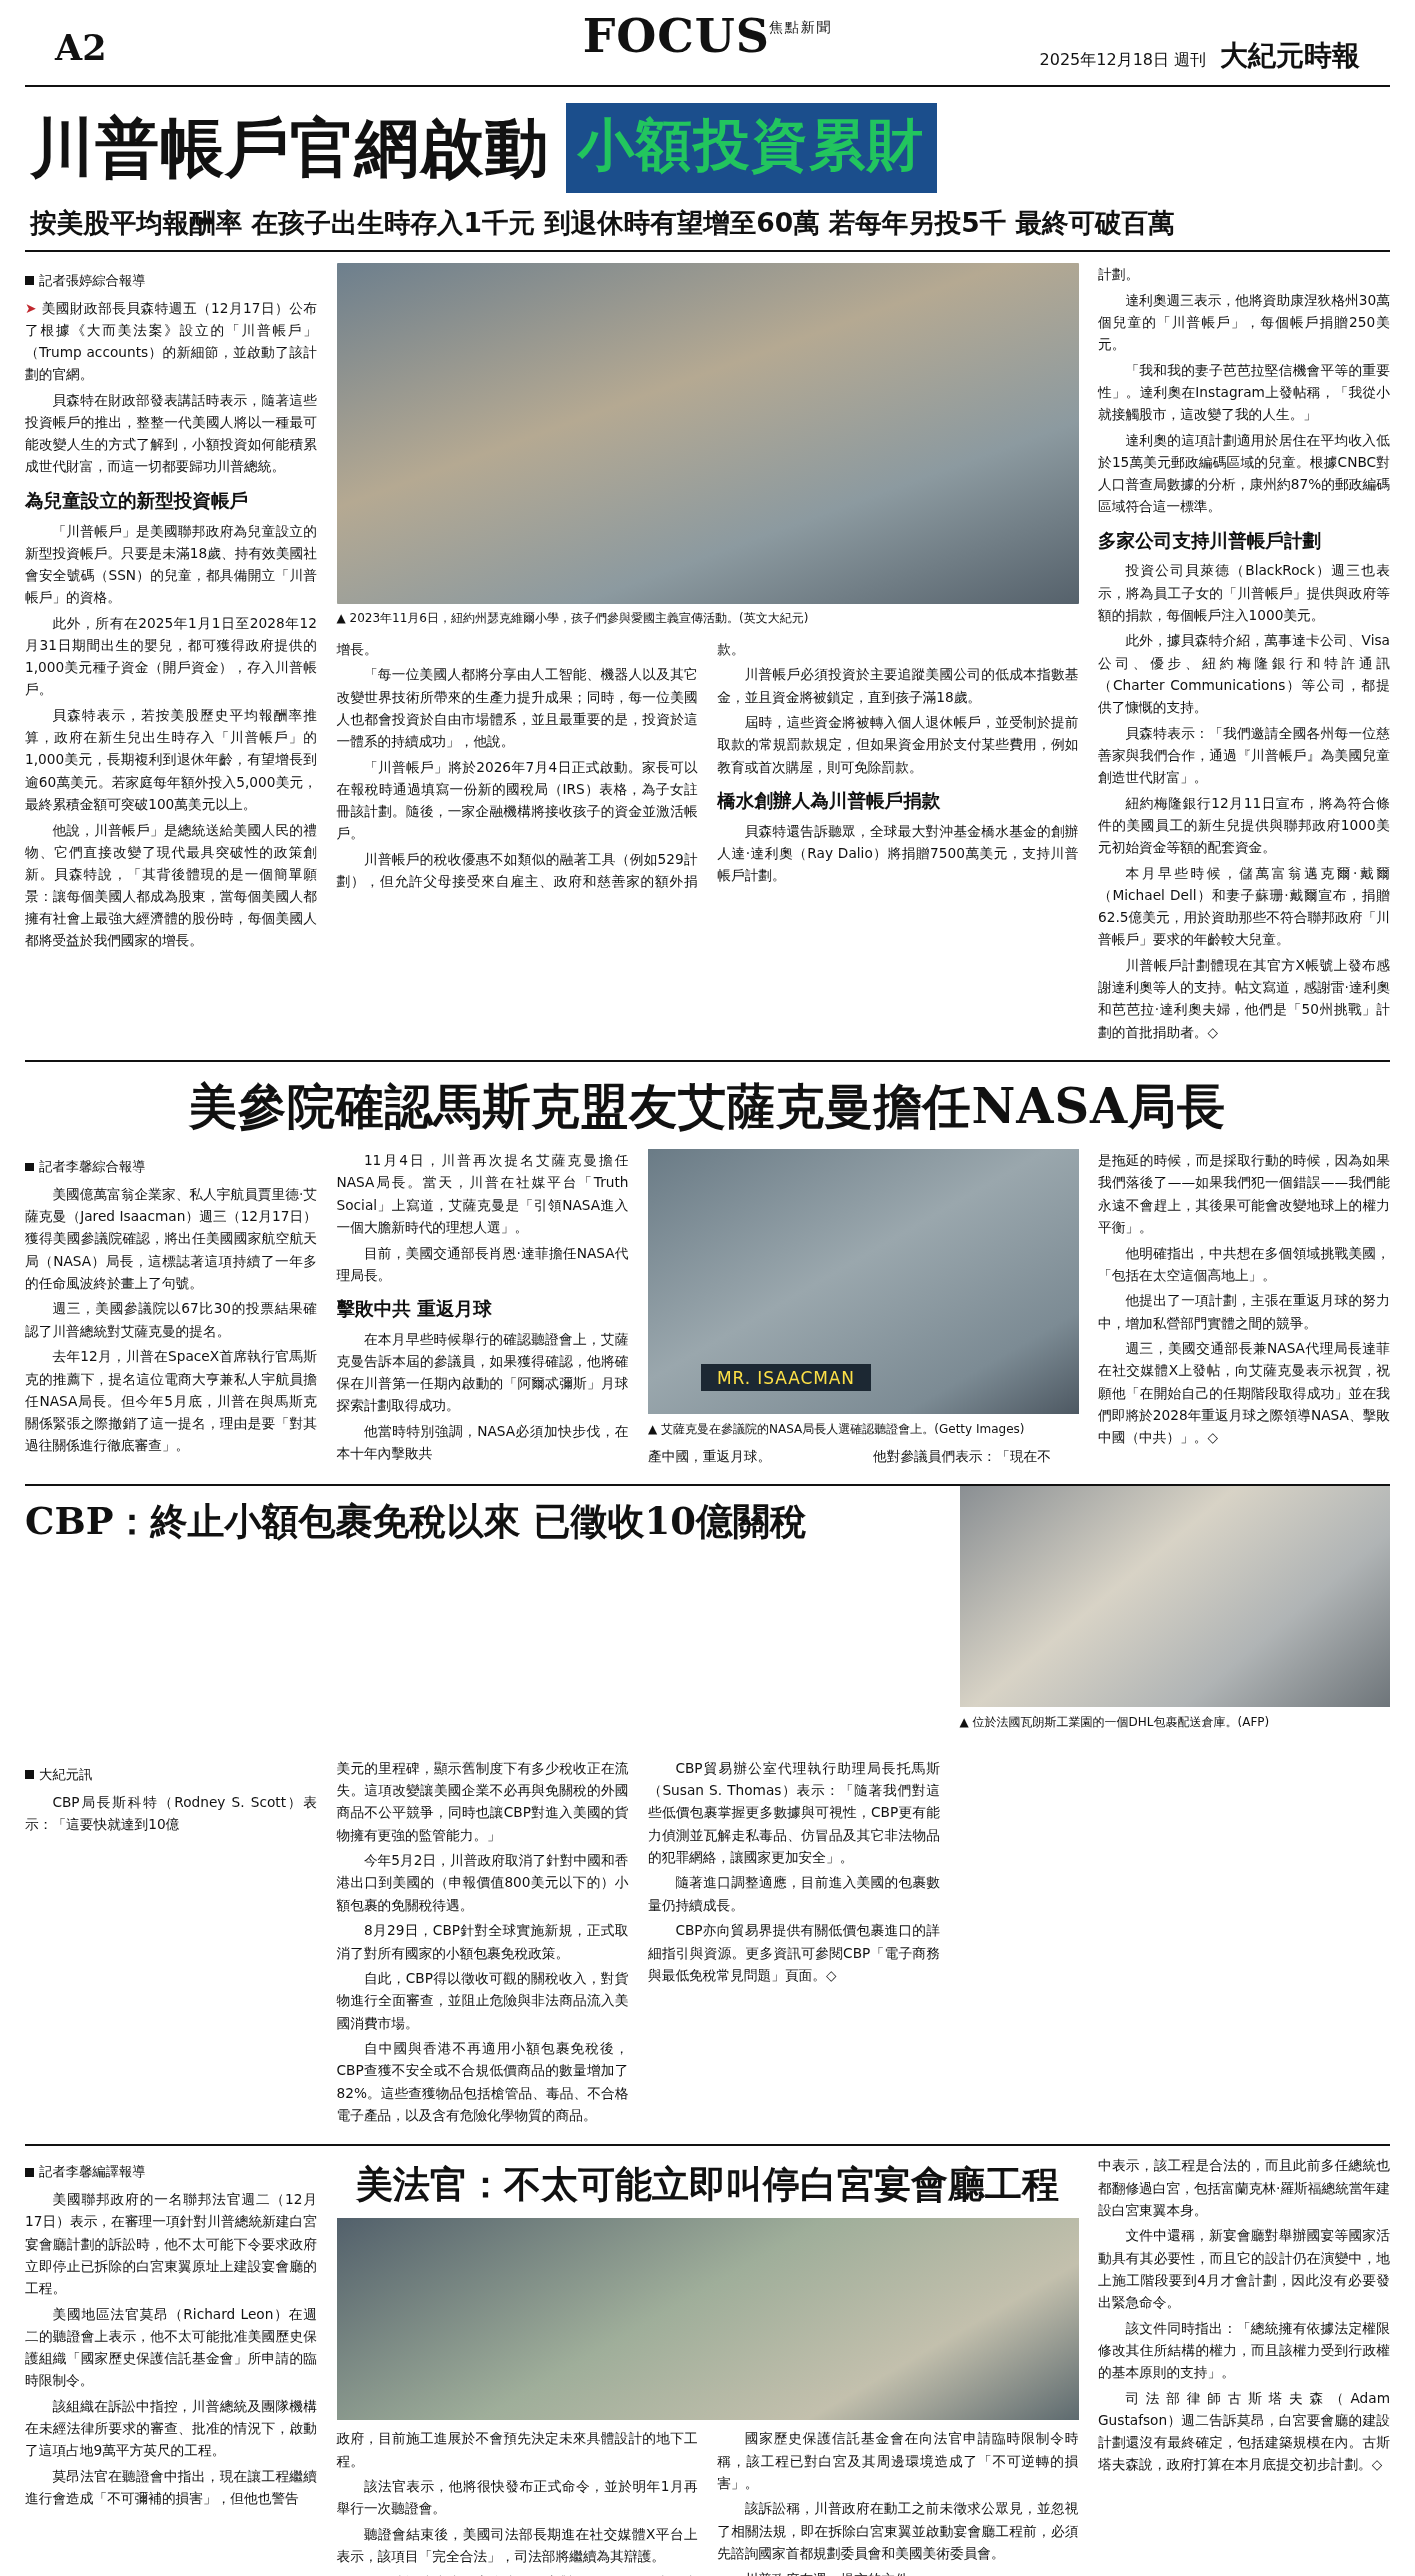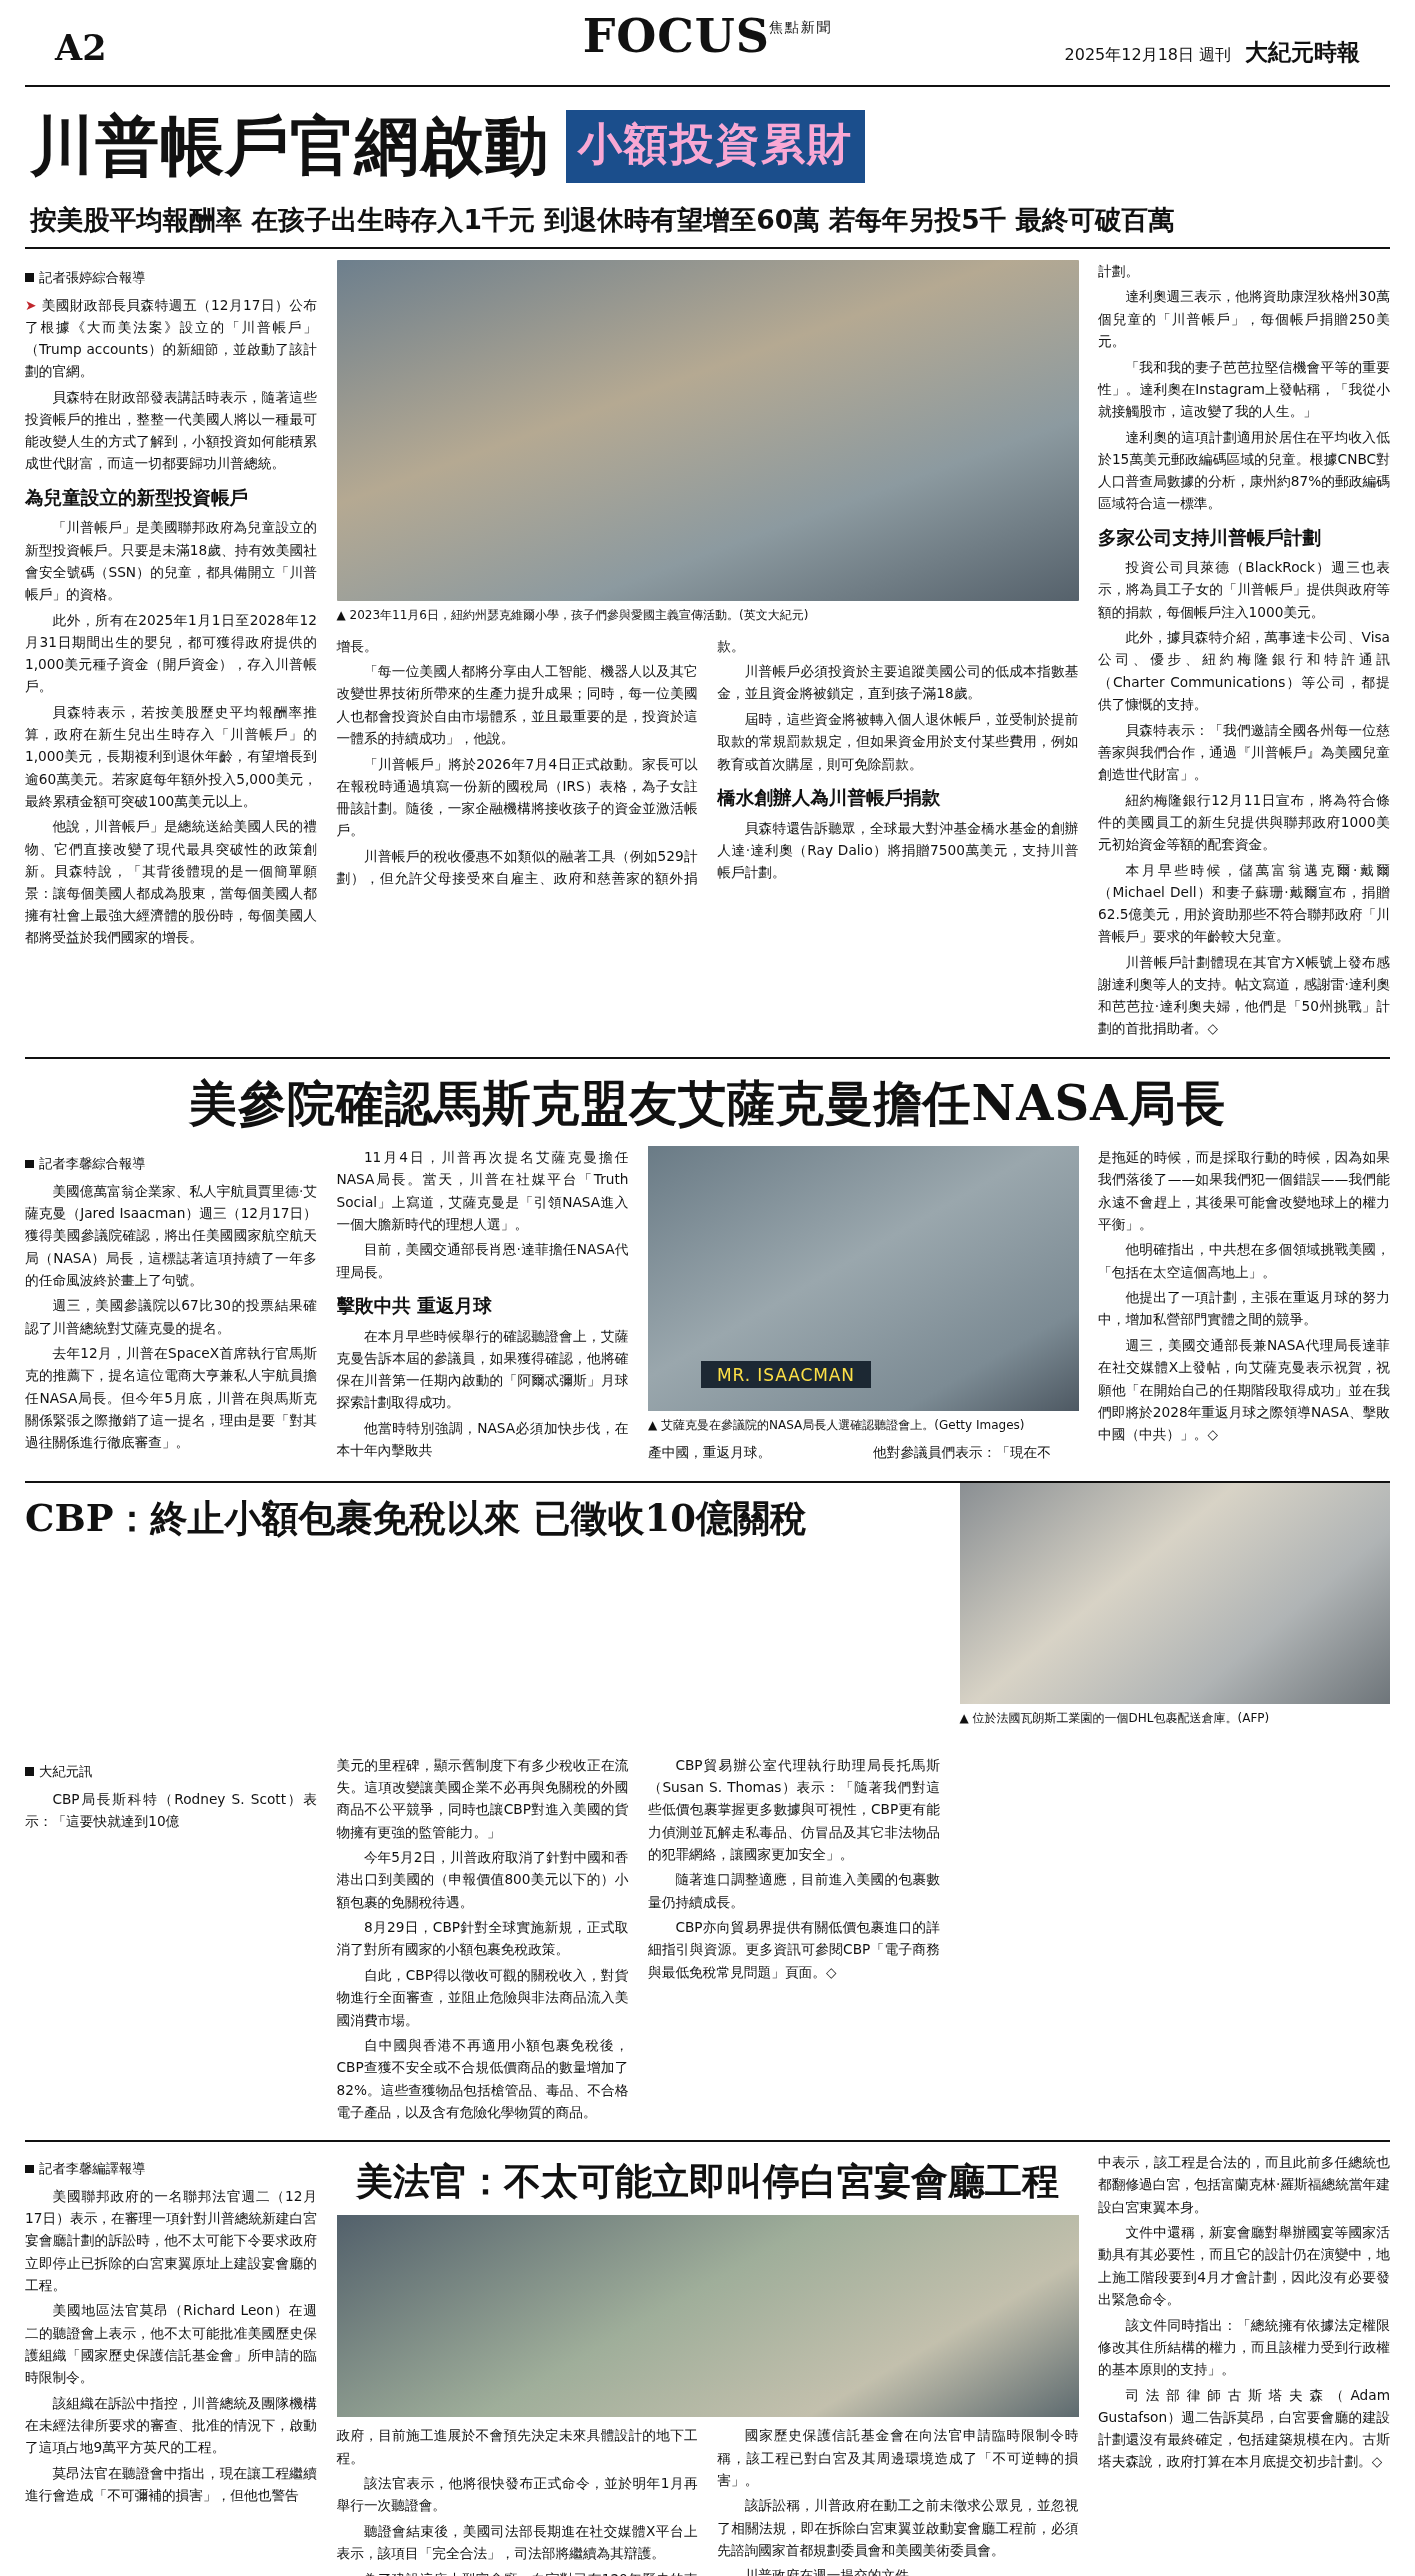--- a/index.html
+++ b/index.html
@@ -6,26 +6,26 @@
   body{width:1415px;height:2576px;font-family:"DejaVu Sans","Liberation Sans",sans-serif;color:#111;}
   .page{width:1415px;height:1920px;position:relative;padding:0 25px;box-sizing:border-box;}
 
   
   .masthead{position:relative;height:85px;border-bottom:2.7px solid #111;}
   .page-num{position:absolute;left:30px;top:26.5px;font-size:35px;font-weight:700;font-family:"DejaVu Serif","Liberation Serif",serif;}
   .focus-wrap{position:absolute;left:50%;top:8.8px;transform:translateX(-50%);text-align:center;}
   .focus-cn{font-size:14px;letter-spacing:1.8px;display:inline-block;vertical-align:19.5px;margin-left:-5.3px;}
   .focus-en{font-size:46px;font-weight:700;font-family:"DejaVu Serif","Liberation Serif",serif;letter-spacing:0.9px;display:inline-block;}
   .masthead-right{position:absolute;right:30px;top:37px;font-size:16px;}
-  .masthead-right .paper{font-size:23px;font-weight:700;margin-left:8.8px;font-family:"DejaVu Serif","Liberation Serif",serif;}
+  .masthead-right .paper{font-size:28px;font-weight:700;margin-left:8.8px;font-family:"DejaVu Serif","Liberation Serif",serif;}
 
   
   .lead-head{display:flex;align-items:center;margin-top:16px;padding:0 5.3px;}
   .lead-head .h1{font-size:64px;font-weight:700;letter-spacing:0.9px;font-family:"DejaVu Serif","Liberation Serif",serif;white-space:nowrap;}
-  .lead-head .tagbox{margin-left:16px;background:#1b4e8c;color:#f9a8d4;font-size:44px;font-weight:700;padding:5.3px 12.4px 8.8px;letter-spacing:1.8px;white-space:nowrap;text-align:center;}
+  .lead-head .tagbox{margin-left:16px;background:#1b4e8c;color:#22c55e;font-size:56px;font-weight:700;padding:5.3px 12.4px 8.8px;letter-spacing:1.8px;white-space:nowrap;text-align:center;}
   .lead-sub{font-size:26.5px;font-weight:700;margin:12.4px 5.3px 8.8px;letter-spacing:0px;}
   .rule-thick{border-top:2.7px solid #111;margin:5.3px 0 0;}
 
   
   .byline{font-size:13.3px;margin:8.8px 0 7px;display:flex;align-items:center;}
   .byline .sq{width:8.8px;height:8.8px;background:#111;display:inline-block;margin-right:5.3px;}
   p.t{font-size:13.7px;line-height:1.62;text-align:justify;margin:0 0 3.5px;text-indent:2em;}
   p.t.noind{text-indent:0;}
   .sec-h{font-size:18.6px;font-weight:700;margin:10.6px 0 5.3px;}
   .caption{font-size:12px;line-height:1.5;margin:5.3px 0 7px;text-align:justify;}

